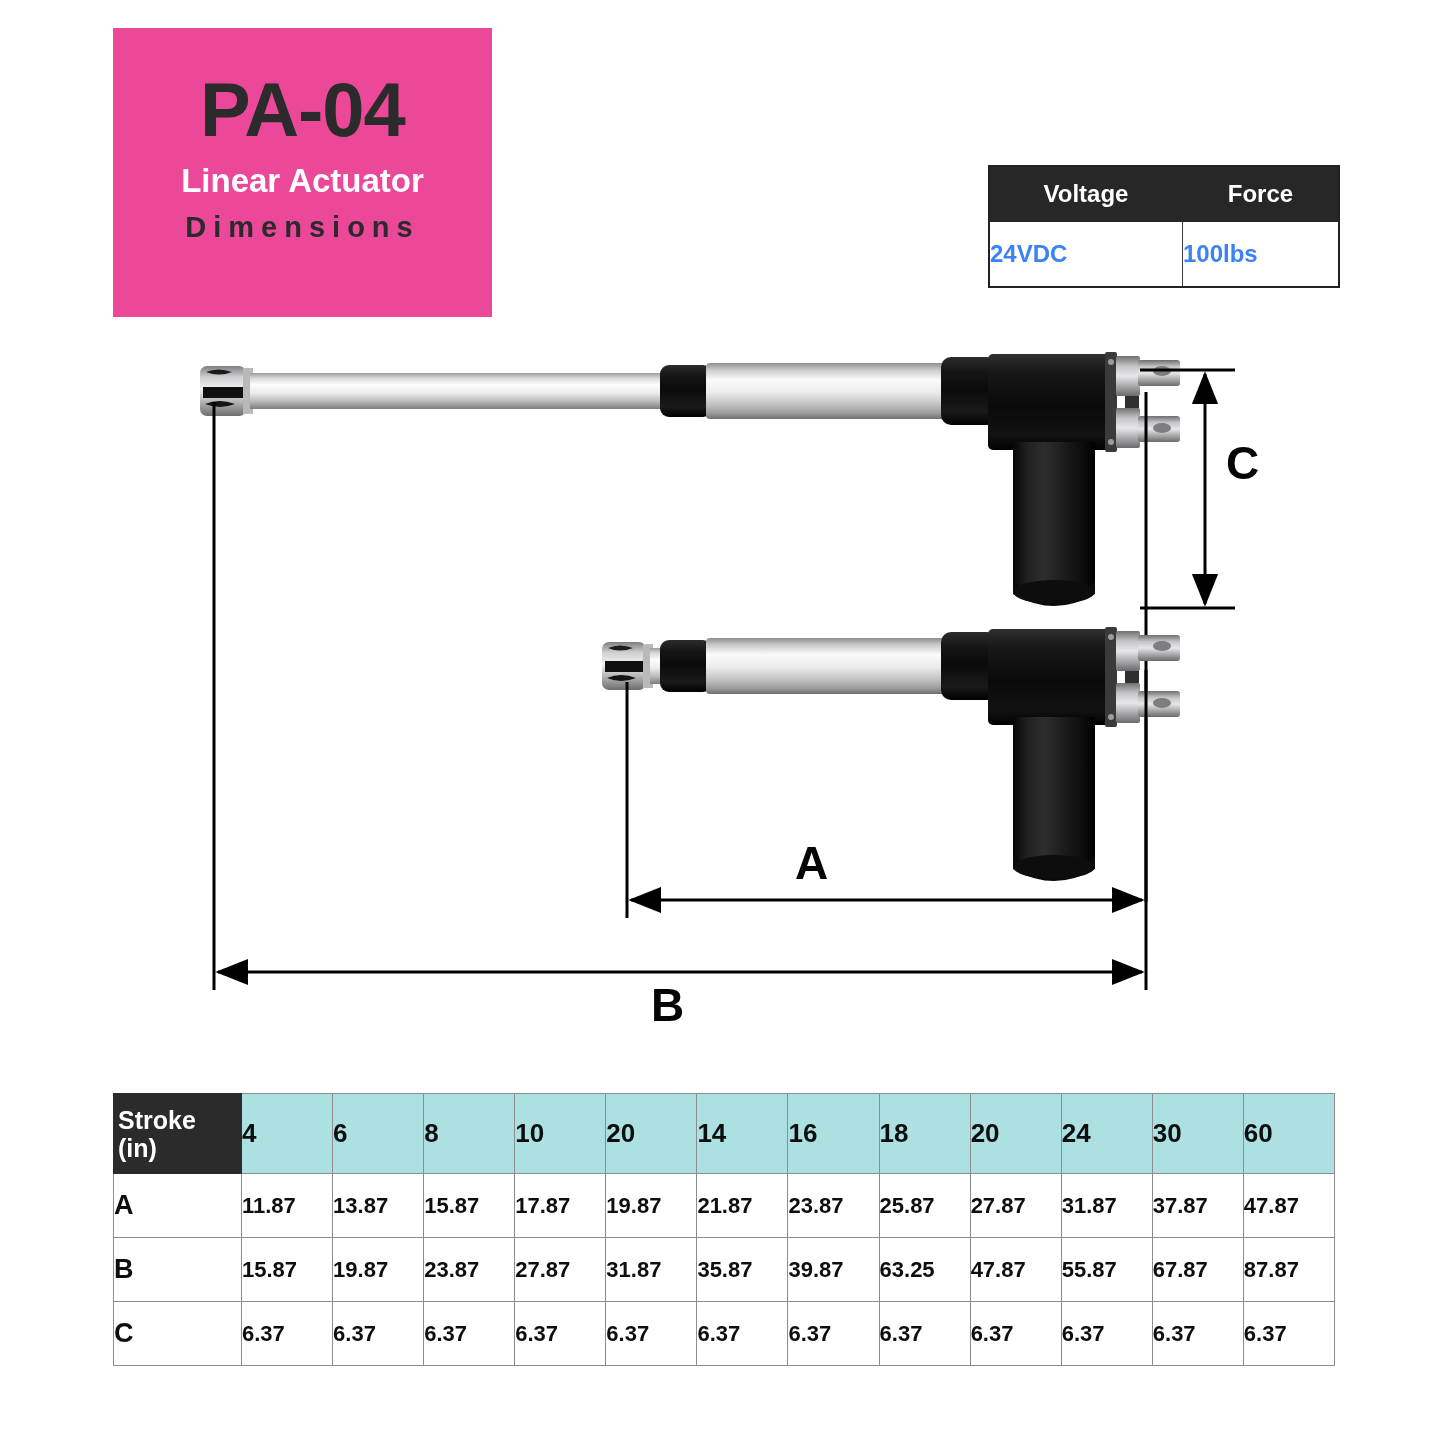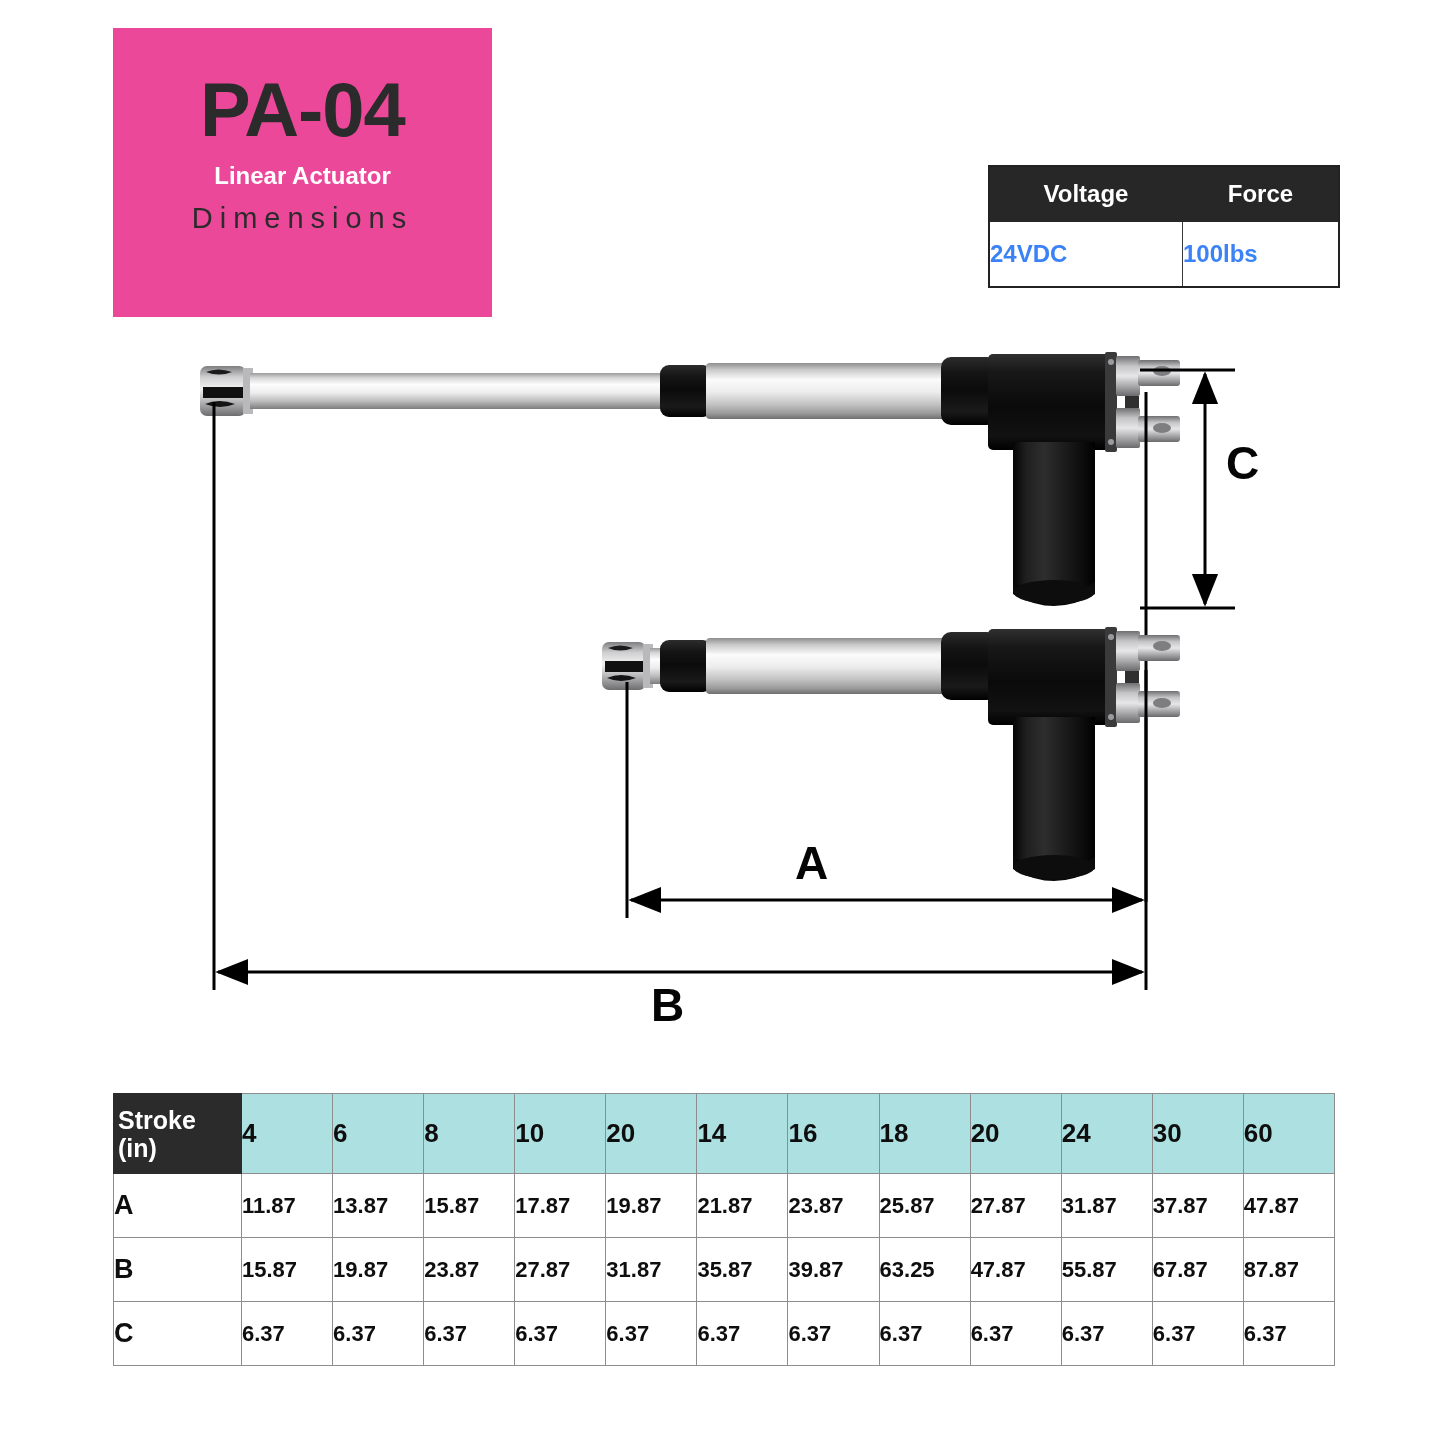--- a/index.html
+++ b/index.html
@@ -34,29 +34,29 @@
   }
   #badge-model {
     font-size: 76px;
     font-weight: bold;
     color: #2b2b2b;
     letter-spacing: -1px;
     line-height: 1.0;
     margin-bottom: 16px;
   }
   #badge-sub {
-    font-size: 24px;
+    font-size: 33px;
     font-weight: bold;
     color: #ffffff;
     line-height: 1.0;
     margin-bottom: 16px;
   }
   #badge-kicker {
     font-size: 29px;
-    font-weight: normal;
+    font-weight: bold;
     color: #2b2b2b;
     letter-spacing: 7px;
     line-height: 1.0;
   }
 
   
   #spec-table {
     position: absolute;
     left: 988px;
     top: 165px;

